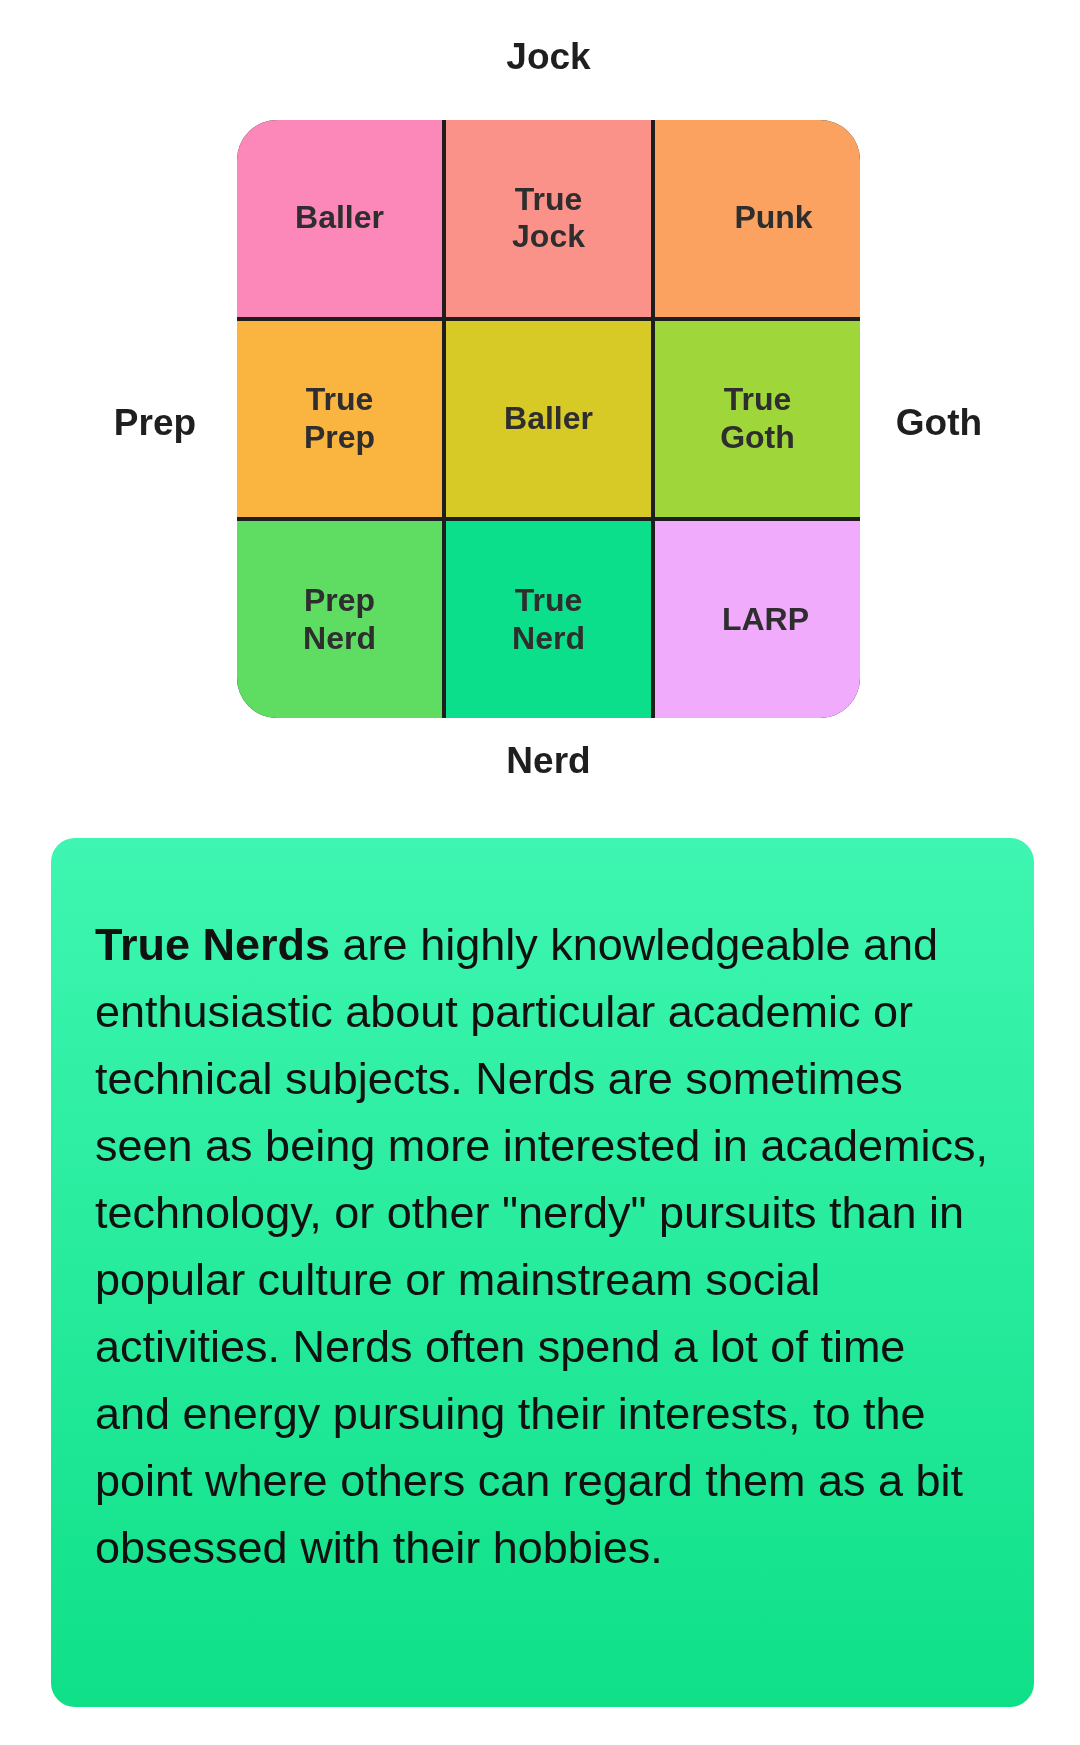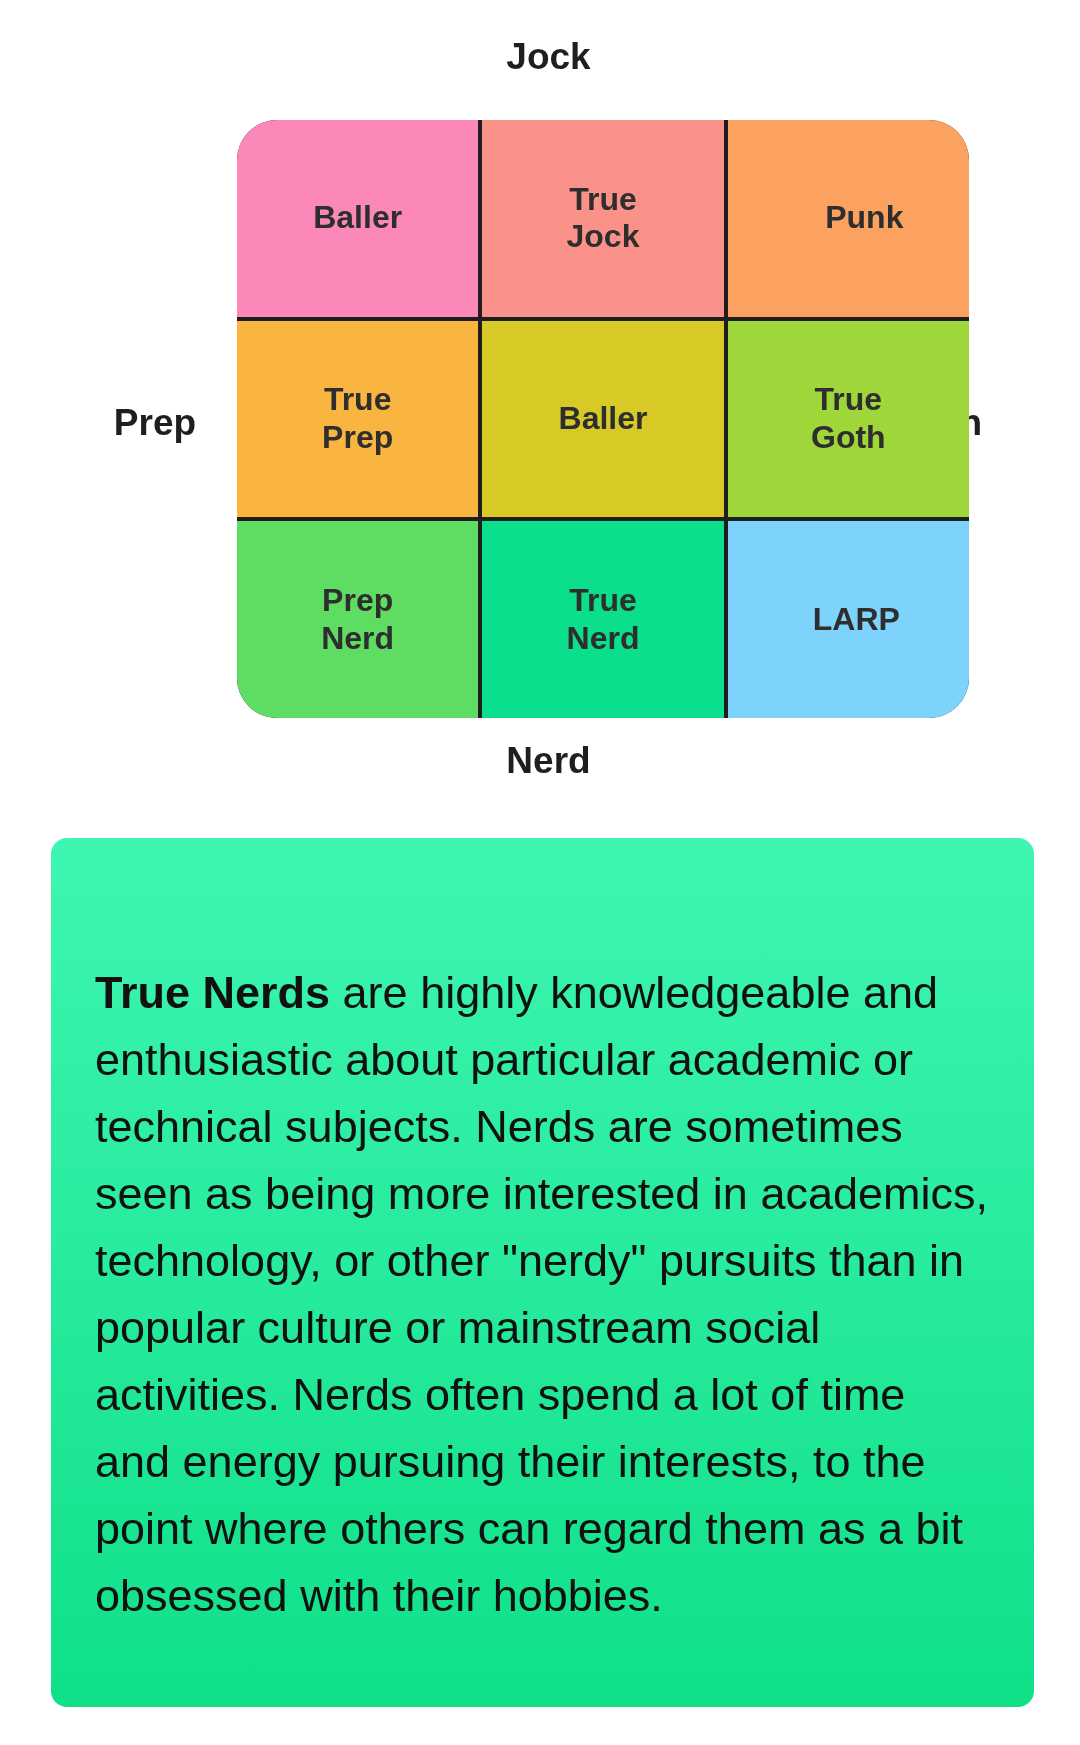--- a/index.html
+++ b/index.html
@@ -26,21 +26,21 @@
   .axis-top    { left: 237px; top: 36px;  width: 623px; }
   .axis-bottom { left: 237px; top: 740px; width: 623px; }
   .axis-left   { left: 85px;  top: 402px; width: 140px; }
   .axis-right  { left: 869px; top: 402px; width: 140px; }
 
   
   .alignment-grid {
     position: absolute;
     left: 237px;
     top: 120px;
-    width: 732px;
+    width: 623px;
     height: 598px;
     border-radius: 40px;
     overflow: hidden;
     display: grid;
     grid-template-columns: 1fr 1fr 1fr;
     grid-template-rows: 1fr 1fr 1fr;
     gap: 4px;
     background: var(--divider, #1e1e1e);
   }
   .cell {
@@ -58,23 +58,23 @@
   .cell-label span { display: block; }
   .cell-label span:empty { display: none; }
 
   
   .description-card {
     position: absolute;
     left: 51px;
     top: 838px;
     width: 983px;
     height: 869px;
-    border-radius: 16px;
+    border-radius: 24px;
     box-sizing: border-box;
-    padding: 76px 44px 0 44px;
+    padding: 28px 44px 0 44px;
   }
   .description-text {
     font-size: 45px;
     line-height: 1.49;
     color: #111111;
   }
   .description-text .lead {
     font-weight: 700;
   }
 </style>
@@ -128,21 +128,21 @@
       <span>Prep</span>
       <span>Nerd</span>
     </div>
   </div>
   <div class="cell" style="background: rgb(11, 223, 139);">
     <div class="cell-label">
       <span>True</span>
       <span>Nerd</span>
     </div>
   </div>
-  <div class="cell" style="background: #7dd3fc; padding-left: 16px;">
+  <div class="cell" style="background: #f0abfc; padding-left: 16px;">
     <div class="cell-label">
       <span>LARP</span>
 
     </div>
   </div>
 </div>
 
 <div class="description-card" style="background: linear-gradient(rgb(62, 246, 177) 0%, rgb(15, 224, 136) 100%);">
   <p class="description-text" style="color: rgb(17, 17, 17);"><span class="lead">True Nerds</span><span> are highly knowledgeable and enthusiastic about particular academic or technical subjects. Nerds are sometimes seen as being more interested in academics, technology, or other "nerdy" pursuits than in popular culture or mainstream social activities. Nerds often spend a lot of time and energy pursuing their interests, to the point where others can regard them as a bit obsessed with their hobbies.</span></p>
 </div>

